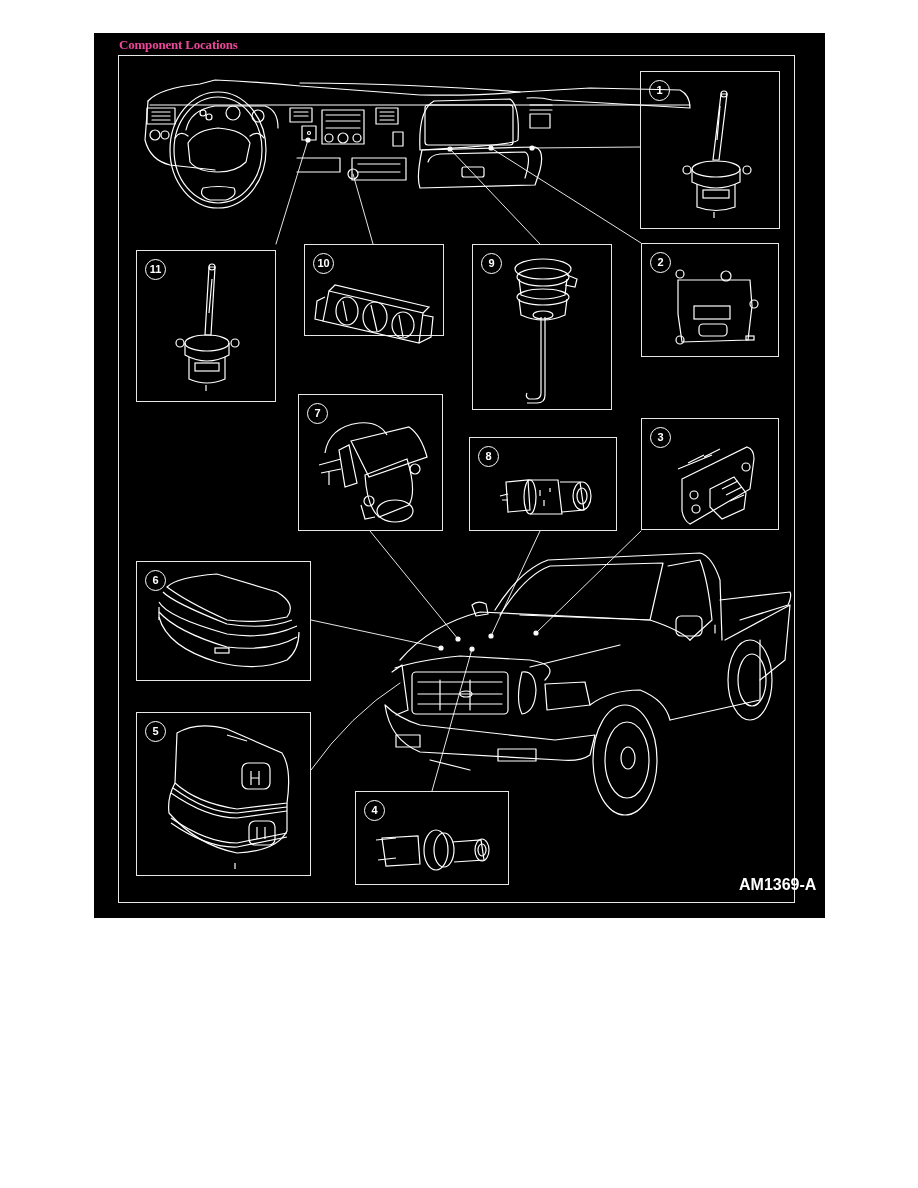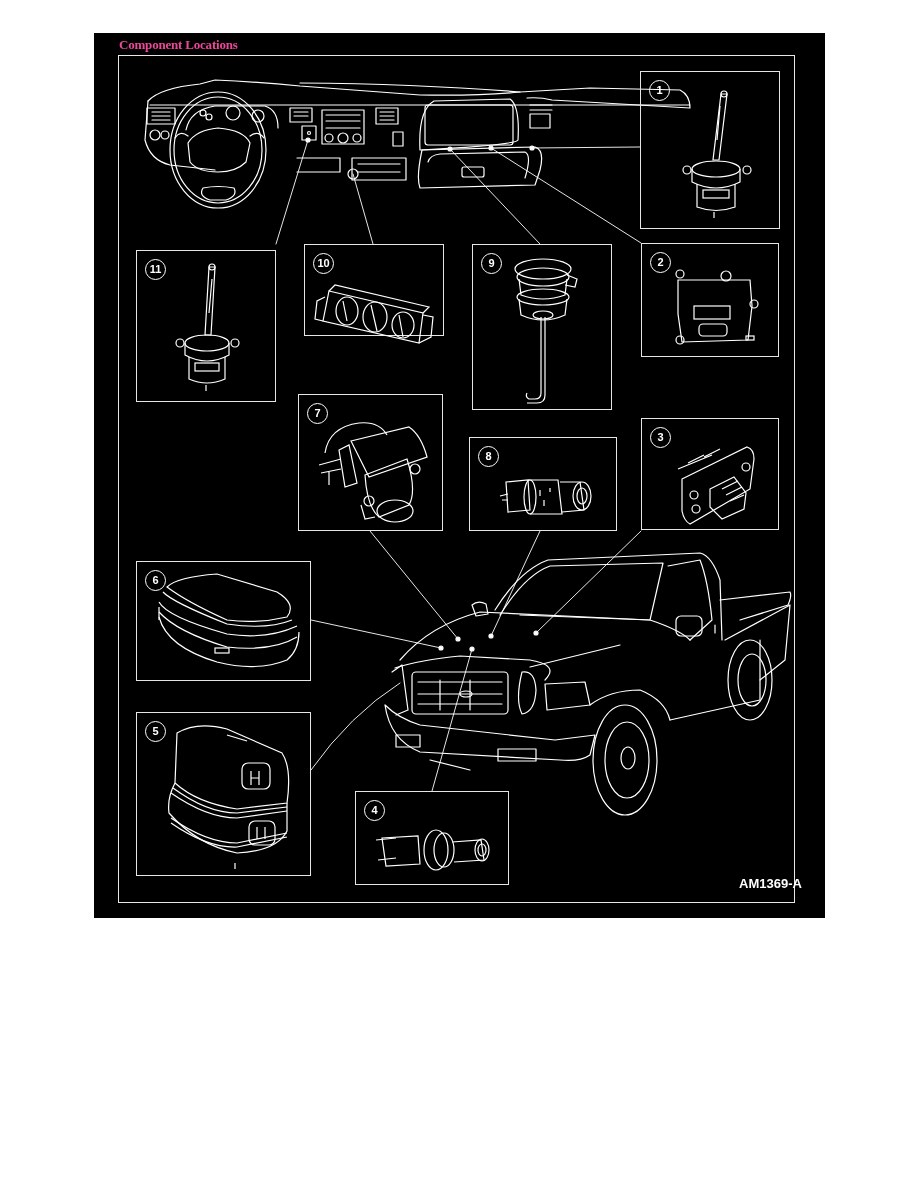--- a/index.html
+++ b/index.html
@@ -21,21 +21,21 @@
     position: absolute; border: 1.5px solid #e6e6e6; box-sizing: border-box;
   }
   .badge {
     position: absolute; left: 8px; top: 8px; width: 21px; height: 21px;
     border: 1.5px solid #ffffff; border-radius: 50%; box-sizing: border-box;
     color: #ffffff; font-family: "Liberation Sans", sans-serif; font-weight: bold;
     font-size: 11px; line-height: 18px; text-align: center;
   }
   .figid {
     position: absolute; left: 739px; top: 876px;
-    font-family: "Liberation Sans", sans-serif; font-weight: bold; font-size: 13px;
+    font-family: "Liberation Sans", sans-serif; font-weight: bold; font-size: 16px;
     color: #ffffff;
   }
   svg.art { position: absolute; left: 0; top: 0; }
   svg.art * { vector-effect: non-scaling-stroke; }
 </style>
 </head>
 <body>
 
 <div class="panel"></div>
 <div class="title">Component Locations</div>

